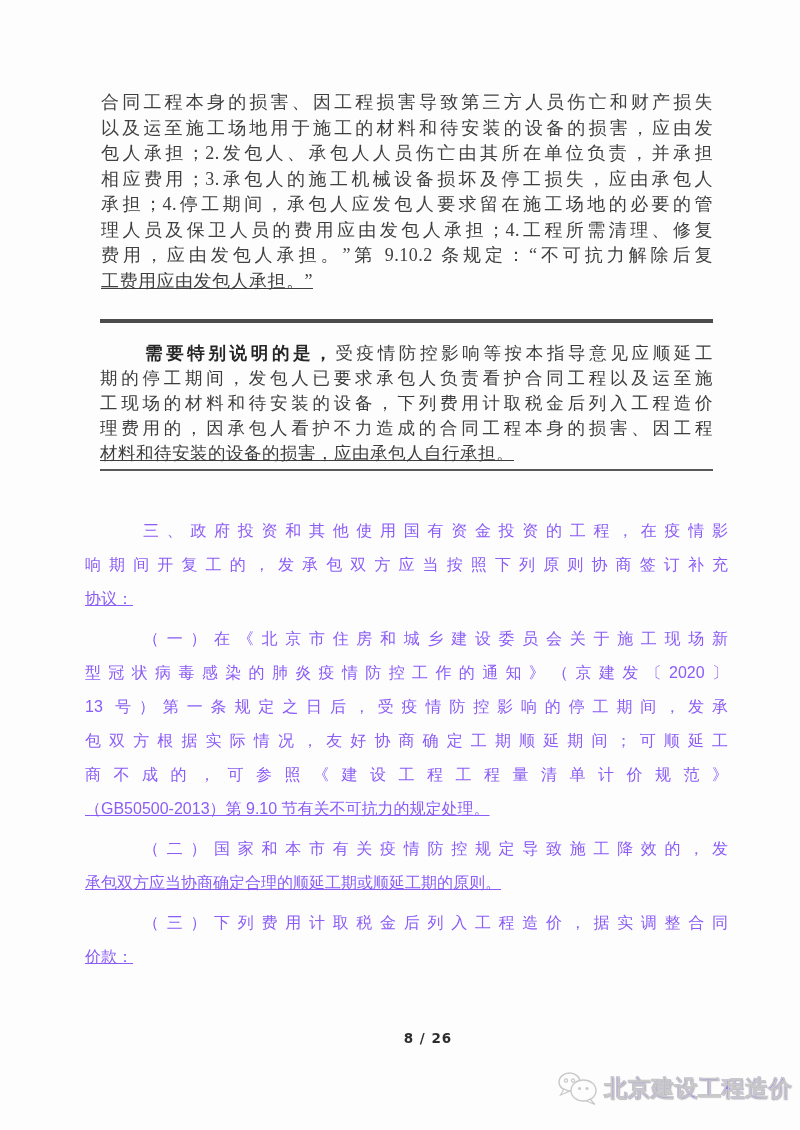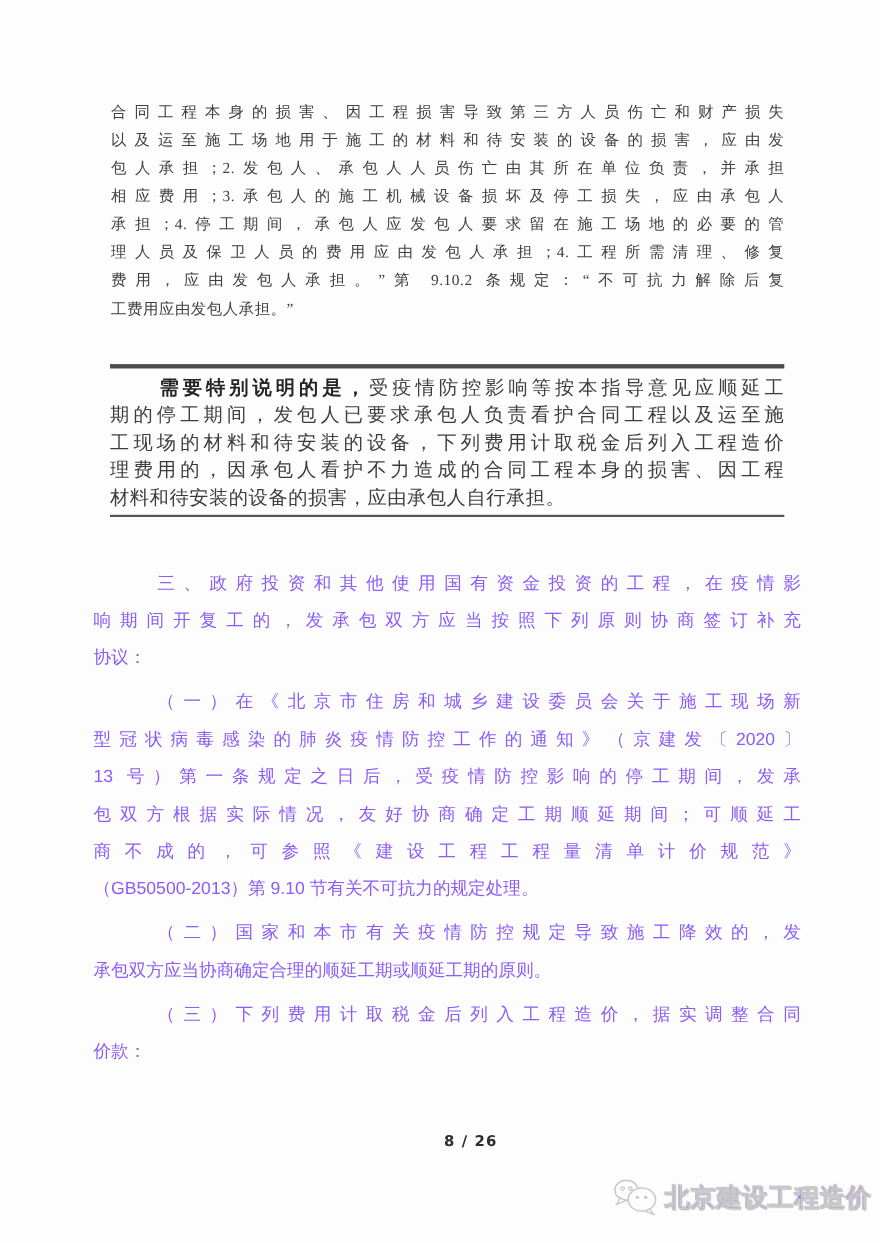--- a/index.html
+++ b/index.html
@@ -10,35 +10,35 @@
     overflow:hidden;
     font-family:"Liberation Serif","DejaVu Serif",serif;
   }
   
   .ln{
     text-align:justify;
     text-justify:inter-character;
     white-space:normal;
   }
   .ln.st{ text-align-last:justify; }
-  .ln.end{ text-align-last:left; }
+  .ln.end{ text-align-last:left;text-decoration:underline; }
 
   
   .para1{
     position:absolute;left:101px;top:90px;width:612px;
-    font-size:14px;line-height:25.5px;color:#404040;
+    font-size:18px;line-height:25.5px;color:#404040;
     letter-spacing:0.5px;
   }
 
   
   .note{
-    position:absolute;left:100px;top:331px;width:613px;
+    position:absolute;left:100px;top:319px;width:613px;
     border-top:4px solid #4c4c4c;
     border-bottom:2px solid #585858;
-    padding:5px 0 3px 0;
+    padding:18px 0 3px 0;
     font-size:17.5px;line-height:24.9px;color:#3d3d3d;
     letter-spacing:0.5px;
   }
   .note .lead{ font-weight:bold;color:#252525; }
   .note .ind{ text-indent:45px; }
 
   
   .body2{
     position:absolute;left:85px;top:514px;width:643px;
     font-family:"Liberation Sans","DejaVu Sans",sans-serif;

